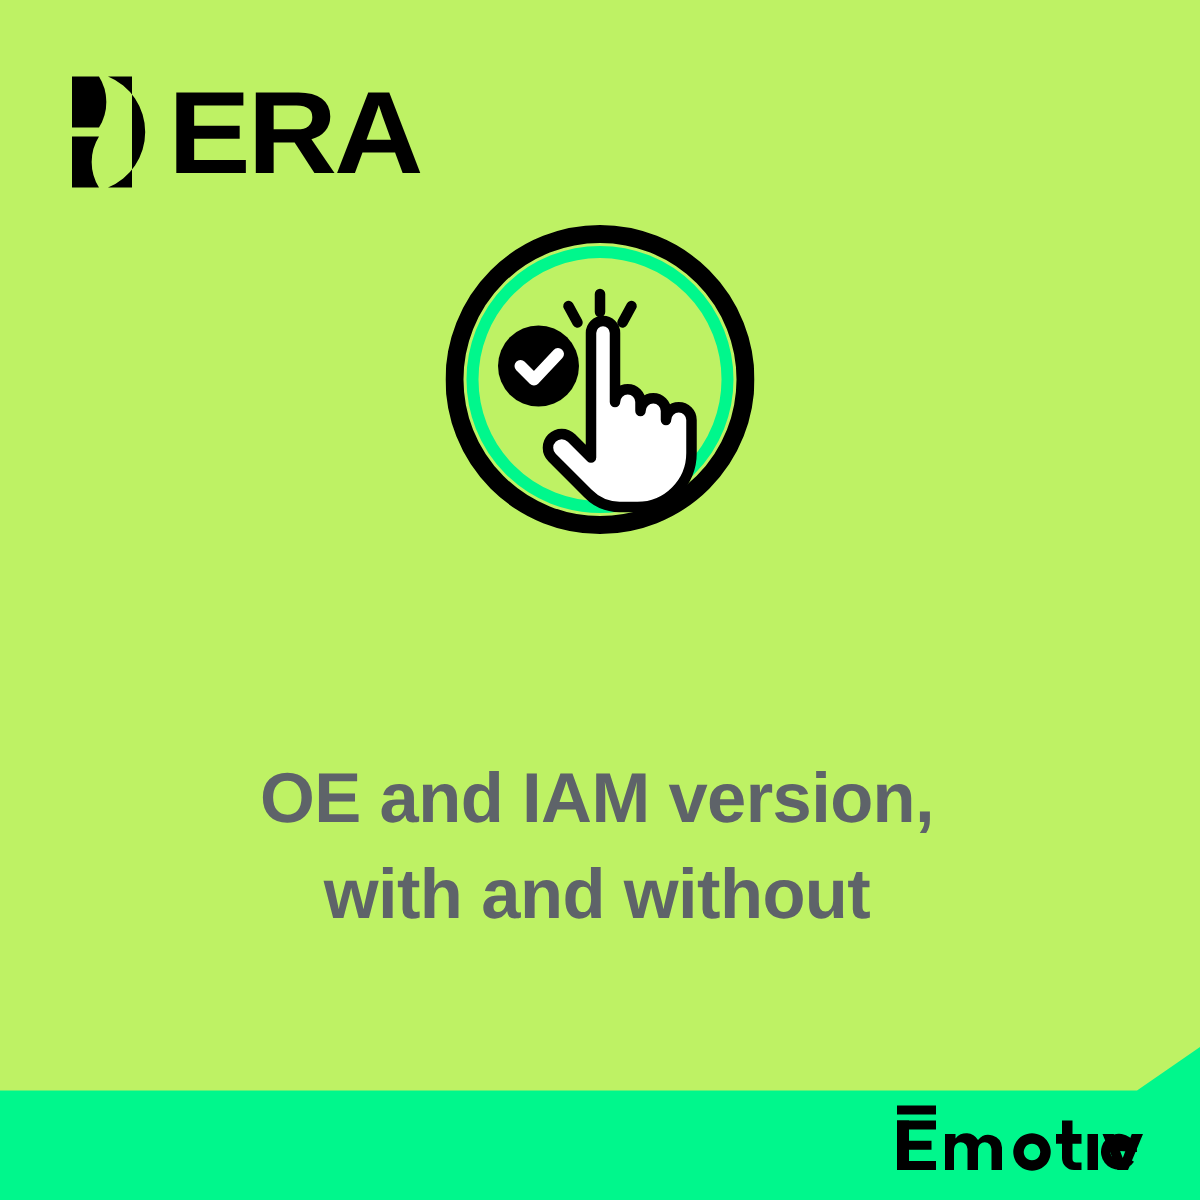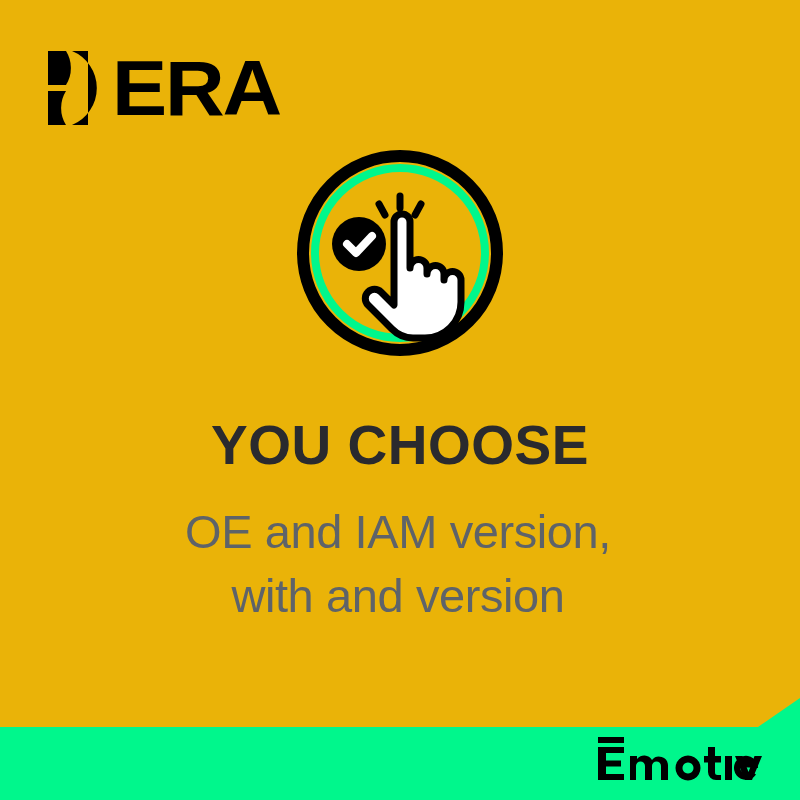--- a/index.html
+++ b/index.html
@@ -10,21 +10,21 @@
     width: 800px;
     height: 800px;
     overflow: hidden;
     font-family: "Liberation Sans", sans-serif;
   }
 
   #poster {
     position: relative;
     width: 800px;
     height: 800px;
-    background: #eab308;
+    background: #bef264;
     overflow: hidden;
   }
 
   
   .brand-logo {
     position: absolute;
     left: 48px;
     top: 48px;
     display: flex;
     align-items: center;
@@ -75,21 +75,21 @@
   }
 
   
   .subcopy {
     position: absolute;
     left: 0;
     top: 500px;
     width: 796px;
     text-align: center;
     font-family: "Liberation Sans", sans-serif;
-    font-weight: 400;
+    font-weight: 700;
     font-size: 47px;
     line-height: 64px;
     letter-spacing: -0.4px;
     color: #5e6369;
   }
   .subcopy .line { display: block; }
 
   
   .footer-band {
     position: absolute;
@@ -160,25 +160,24 @@
                  h-12
                  a30 30 0 0 1 -21 -9
                  l-24 -24
                  a9 9 0 0 1 13 -13
                  l13 13
                  Z"></path>
       </g>
     </svg>
   </div>
 
-  <div class="headline">YOU CHOOSE</div>
 
   <div class="subcopy">
     <span class="line">OE and IAM version,</span>
-    <span class="line">with and version</span>
+    <span class="line">with and without</span>
   </div>
 
   <div class="footer-band">
     <div class="footer-logo">
       <svg viewBox="0 0 168 52" width="168" height="52" aria-hidden="true">
         <g fill="#000000">
 
           <rect x="2" y="5" width="26" height="6"></rect>
           <rect x="2" y="15" width="8" height="33"></rect>
           <rect x="2" y="15" width="26" height="6"></rect>

